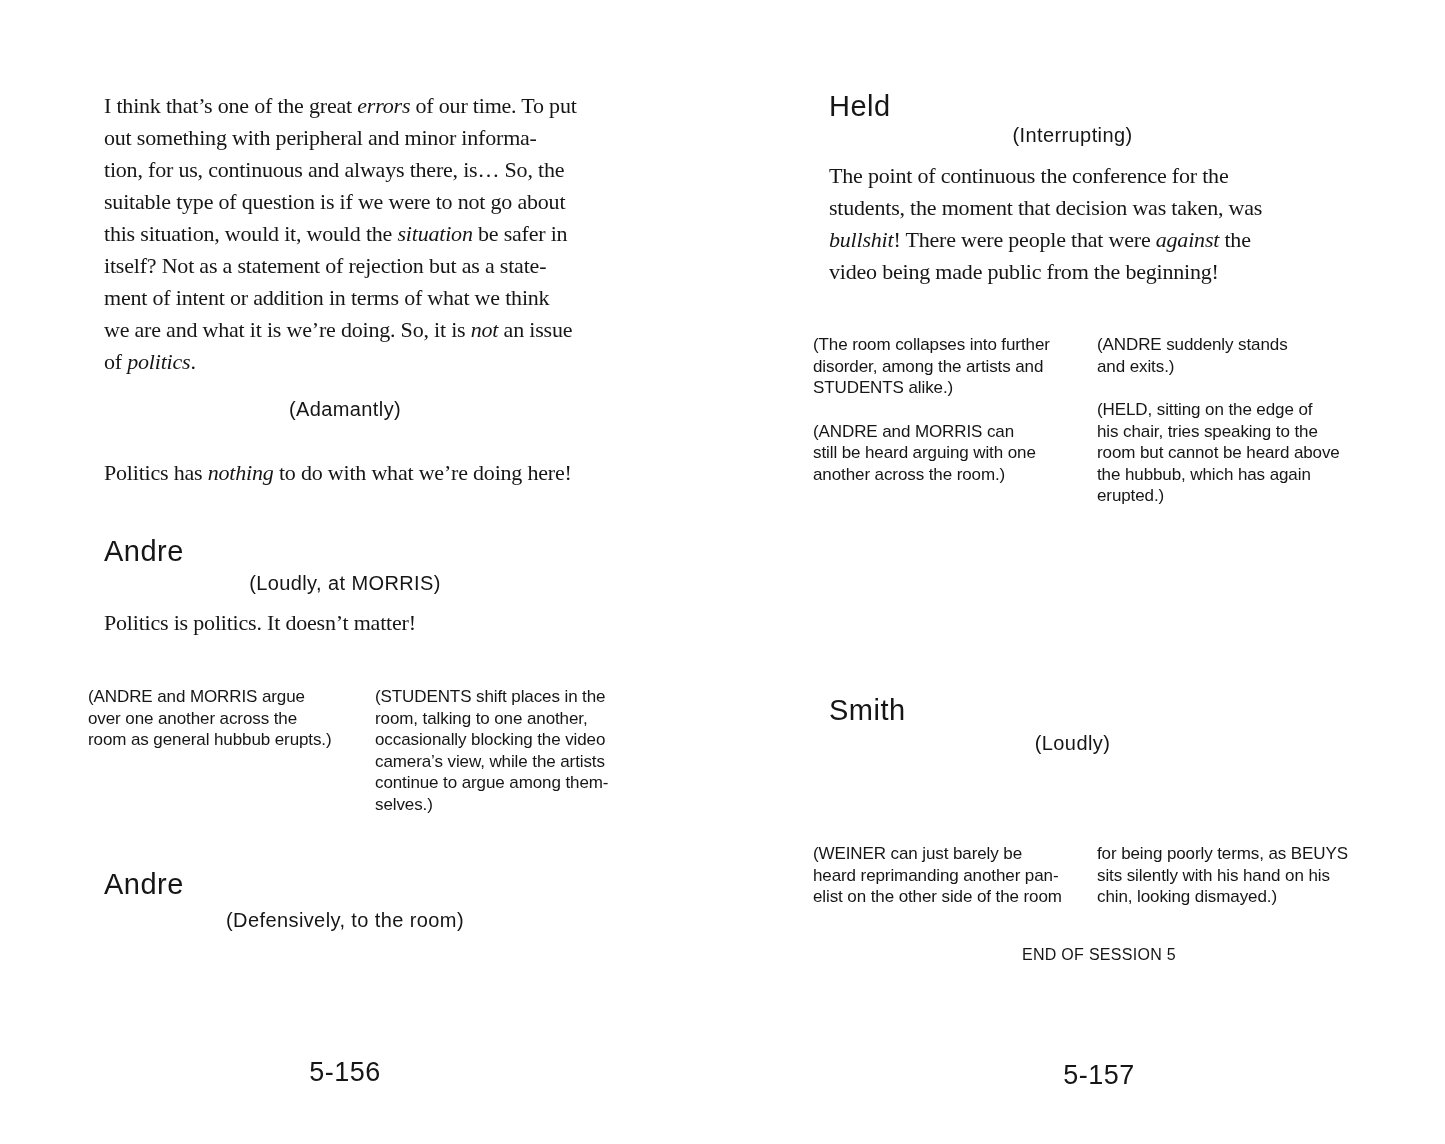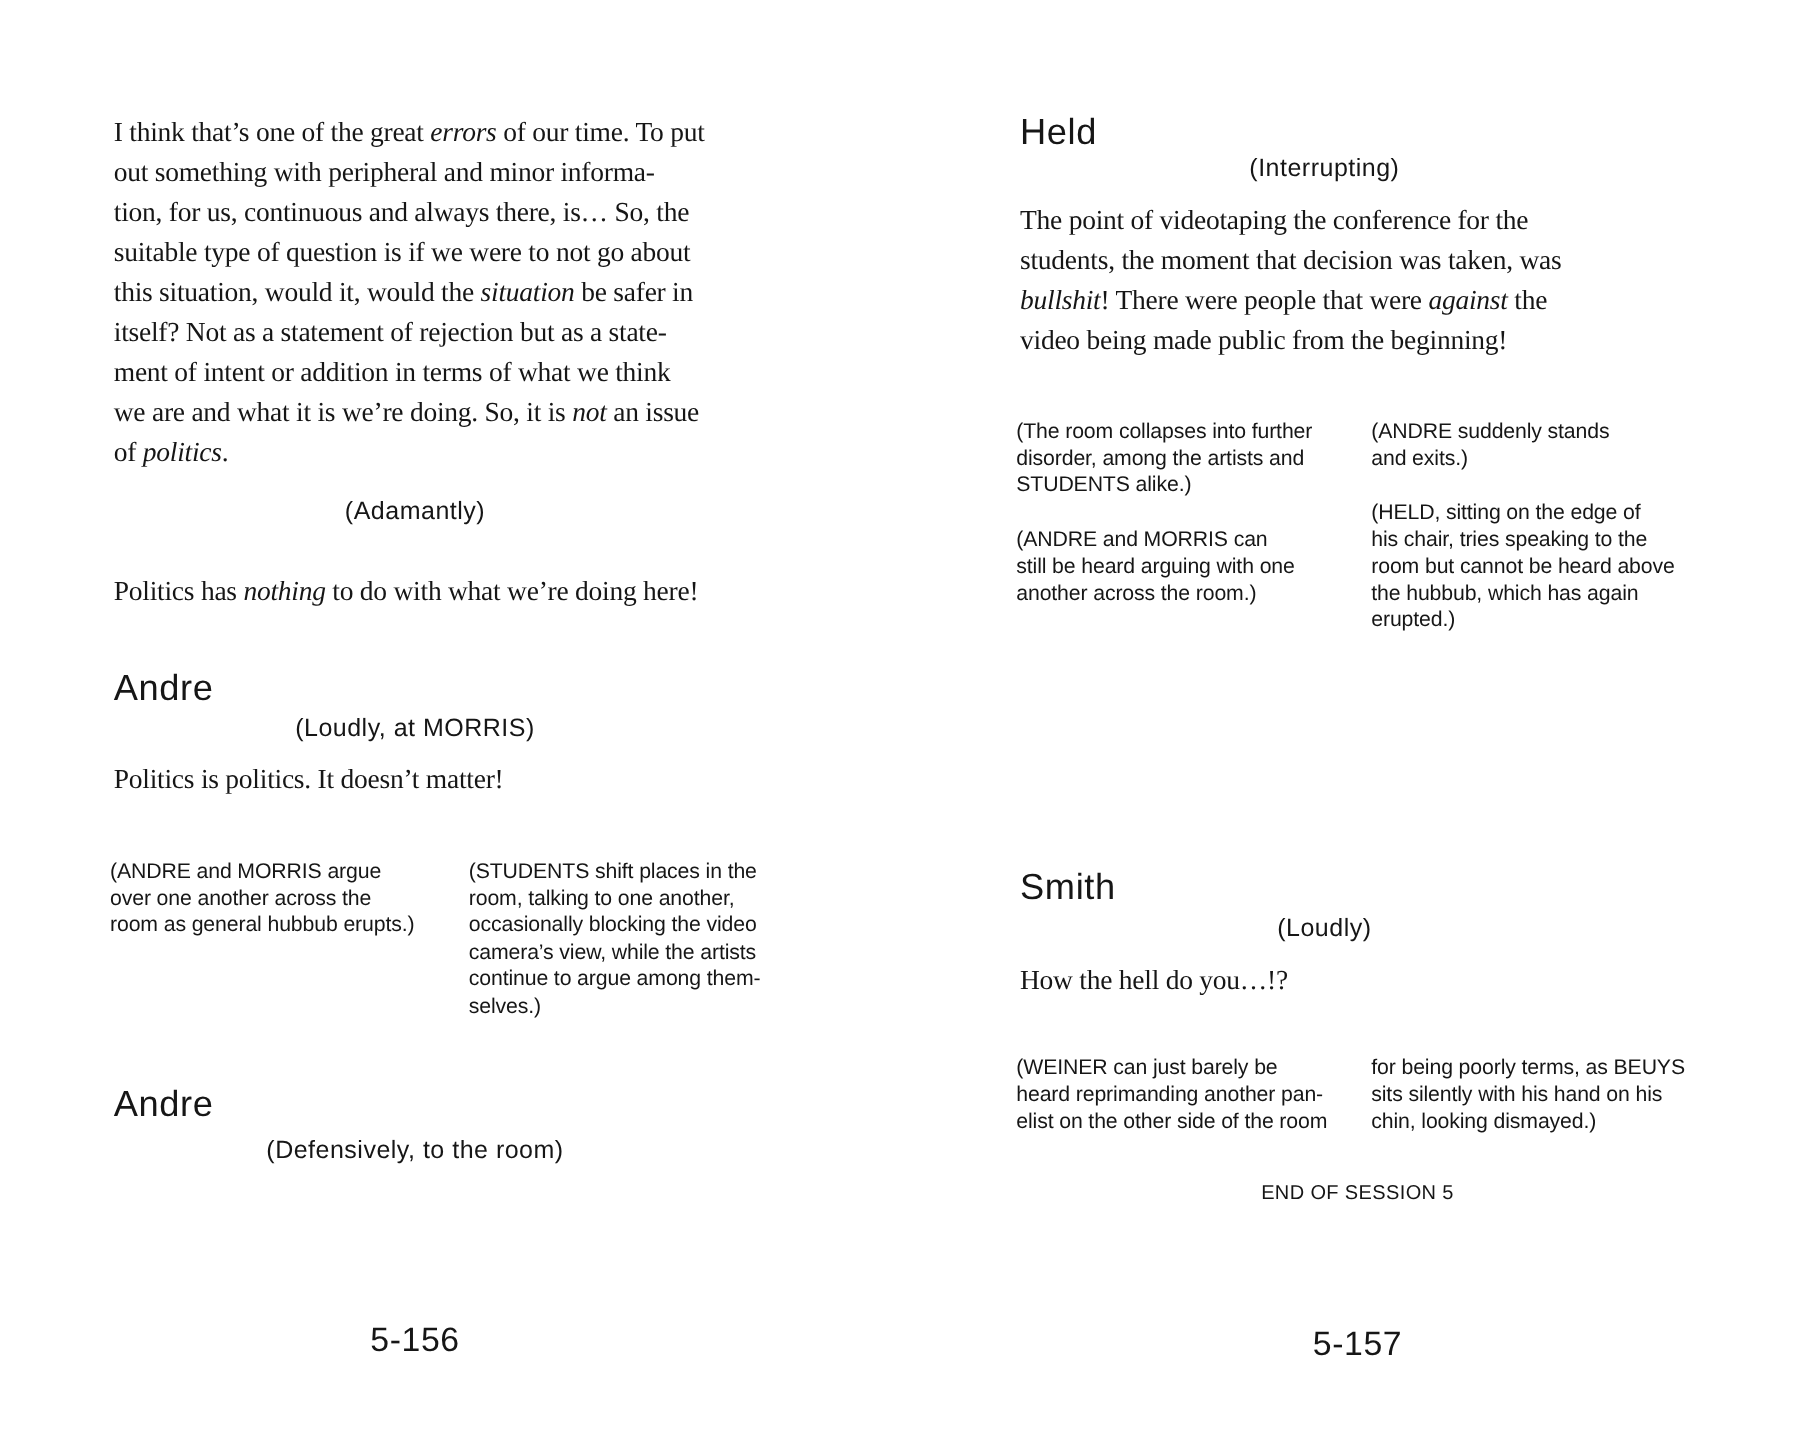--- a/index.html
+++ b/index.html
@@ -12,21 +12,21 @@
     overflow: hidden;
   }
   .page {
     position: absolute;
     top: 0;
     height: 100%;
   }
   .page-left  { left: 88px;  width: 482px; }
   .page-right { left: 813px; width: 540px; }
 
-  .block { position: absolute; left: 3px; margin: 0; }
+  .block { position: absolute; left: 16px; margin: 0; }
 
   
   .serif {
     font-family: "Liberation Serif", serif;
     font-size: 22px;
     line-height: 32px;
     letter-spacing: -0.2px;
     white-space: pre;
   }
   .it { font-style: italic; }
@@ -118,21 +118,21 @@
 
     <div class="block pagenum w-left" style="top:1057px">5-156</div>
   </section>
 
   <section class="page page-right">
 
     <h2 class="block speaker w-head" style="top:90px">Held</h2>
 
     <div class="block dir w-head" style="top:124px">(Interrupting)</div>
 
-    <p class="block serif" style="top:160px"><span>The point of videotaping the conference for the
+    <p class="block serif" style="top:160px"><span>The point of continuous the conference for the
 students, the moment that decision was taken, was
 </span><span class="it">bullshit</span><span>! There were people that were </span><span class="it">against</span><span> the
 video being made public from the beginning!</span></p>
 
     <div class="block note-stack" style="top:334px; left:0; position:absolute">
       <div class="note">(The room collapses into further
 disorder, among the artists and
 STUDENTS alike.)</div>
       <div class="note">(ANDRE and MORRIS can
 still be heard arguing with one
@@ -146,21 +146,20 @@
 his chair, tries speaking to the
 room but cannot be heard above
 the hubbub, which has again
 erupted.)</div>
     </div>
 
     <h2 class="block speaker w-head" style="top:694px">Smith</h2>
 
     <div class="block dir w-head" style="top:732px">(Loudly)</div>
 
-    <p class="block serif" style="top:768px">How the hell do you…!?</p>
 
     <div class="block note" style="top:843px; left:0">(WEINER can just barely be
 heard reprimanding another pan-
 elist on the other side of the room</div>
 
     <div class="block note" style="top:843px; left:284px">for being poorly terms, as BEUYS
 sits silently with his hand on his
 chin, looking dismayed.)</div>
 
     <div class="block endnote w-full" style="top:946px">END OF SESSION 5</div>

